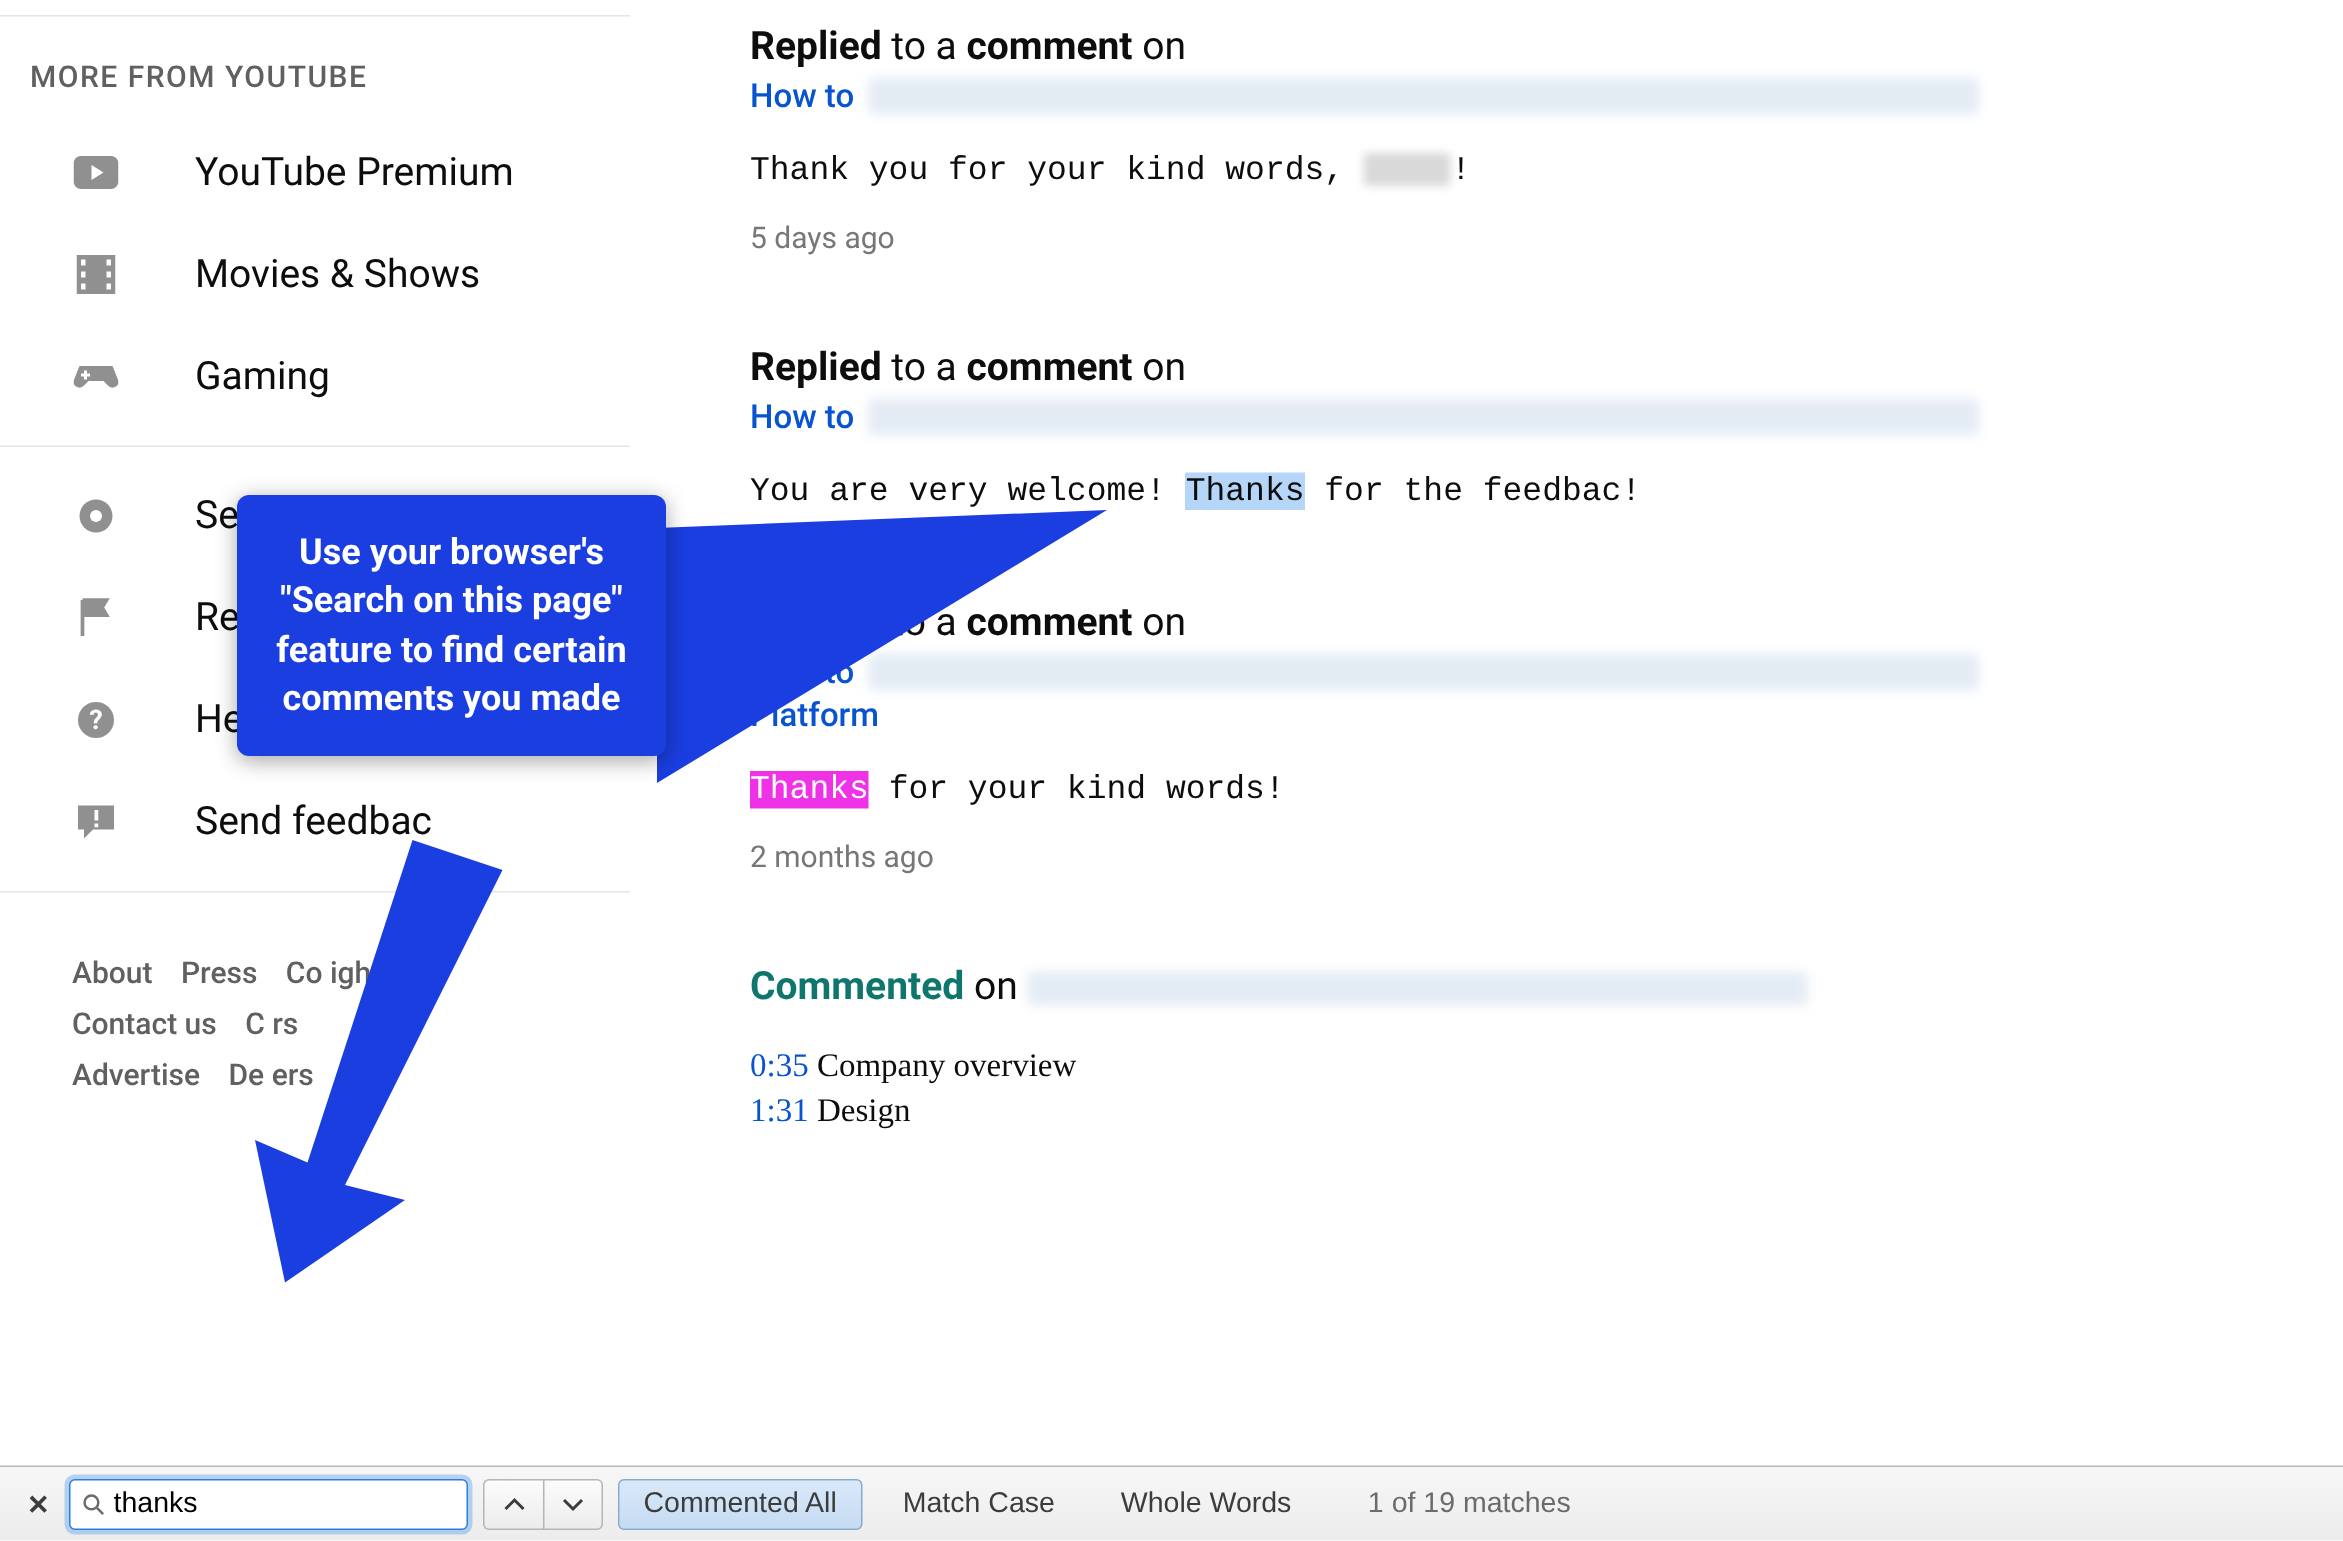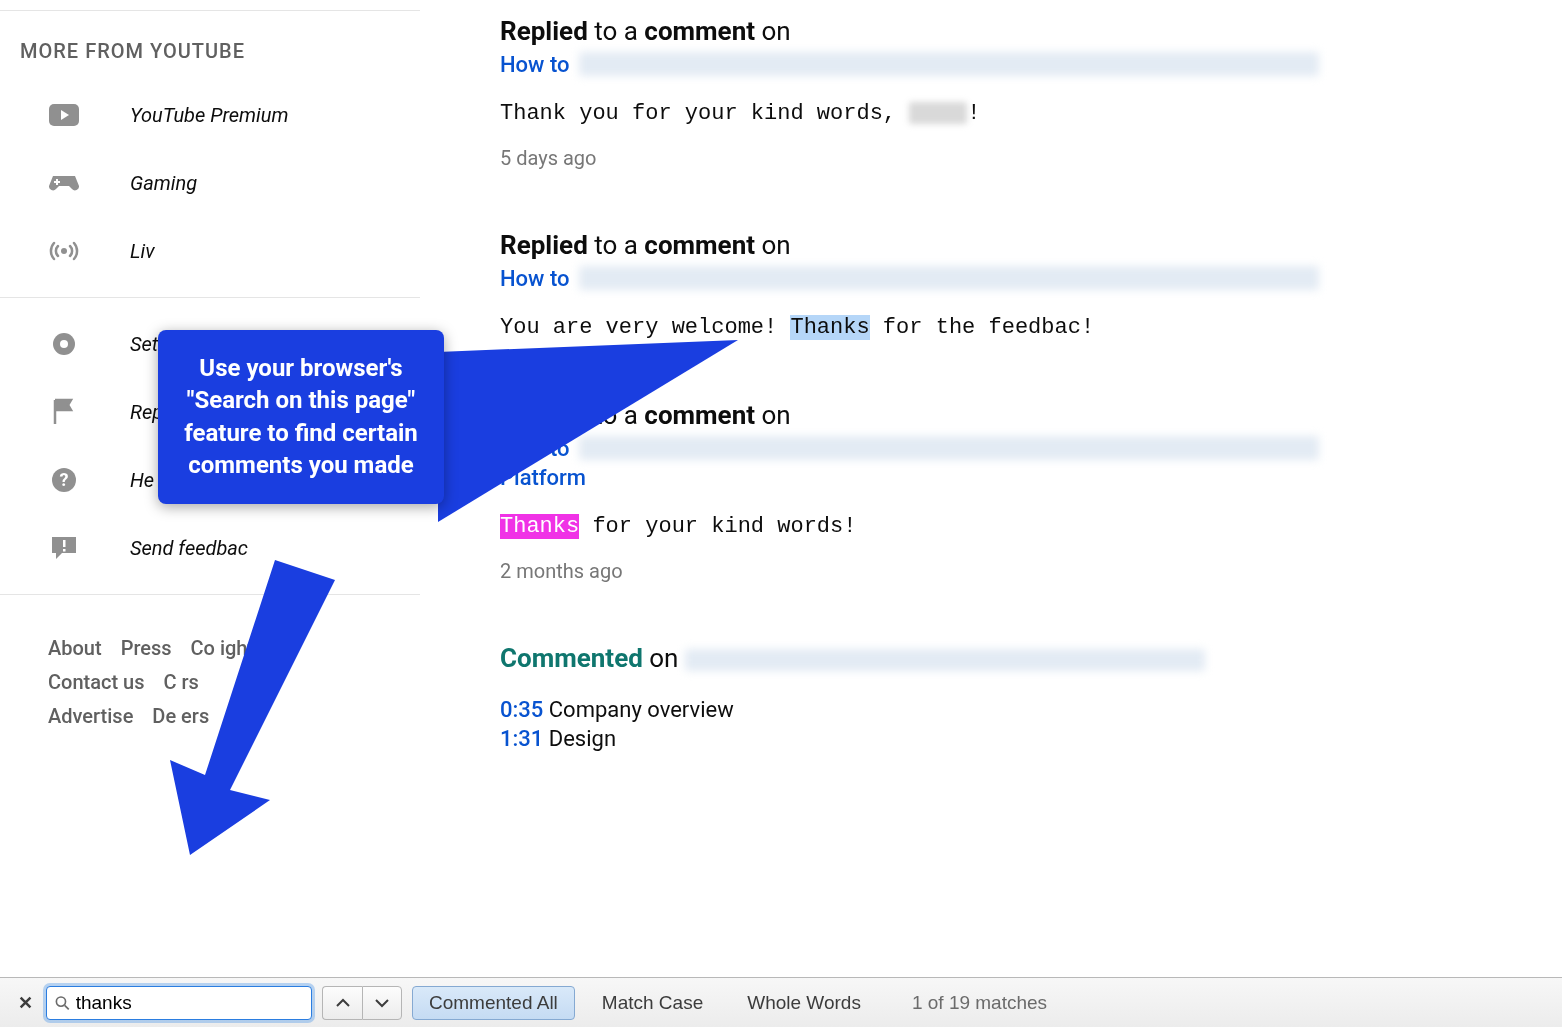--- a/index.html
+++ b/index.html
@@ -34,21 +34,21 @@
       align-items: center;
       padding: 18px 0 18px 48px;
       cursor: pointer;
     }
     .sidebar-item-icon {
       width: 32px; height: 32px;
       margin-right: 50px;
       display: flex; align-items: center; justify-content: center;
       color: #606060;
     }
-    .sidebar-item-label { color: #0d0d0d; font-size: 20px; font-style: italic; }
+    .sidebar-item-label { color: #0d0d0d; font-size: 26px; }
     .sidebar-divider { height: 1px; background: #e5e5e5; margin: 12px 0; }
     .footer-links {
       padding: 24px 0 0 48px;
       font-size: 20px;
       font-weight: 500;
       color: #606060;
       line-height: 1.7;
     }
     .footer-links span { margin-right: 14px; cursor: pointer; }
     .main {
@@ -146,58 +146,63 @@
       padding: 22px 18px;
       text-align: center;
       font-weight: 700;
       font-size: 24px;
       line-height: 1.35;
       box-shadow: 0 3px 14px rgba(0,0,0,.35);
       z-index: 50;
     }
     svg.tri-right { position: absolute; z-index: 49; }
     svg.arrow-down { position: absolute; z-index: 49; }
-    .chapter-line { font-size: 22px; margin-bottom: 4px; }
+    .chapter-line { font-size: 22px; margin-bottom: 4px; font-family: Liberation Serif, serif; }
   </style>
 </head>
 <body>
 
 <div class="container">
 
   <aside class="sidebar">
     <div class="sidebar-top-divider"></div>
     <div class="sidebar-section-title">MORE FROM YOUTUBE</div>
 
     <div class="sidebar-item">
       <span class="sidebar-item-icon">
         <svg width="30" height="22" viewBox="0 0 30 22">
             <rect width="30" height="22" rx="5" fill="#909090"></rect>
             <polygon points="12,6 12,16 20,11" fill="#fff"></polygon>
           </svg>
       </span>
       <span class="sidebar-item-label">YouTube Premium</span>
+    </div>
+    <div class="sidebar-item">
+      <span class="sidebar-item-icon">
+        <svg width="26" height="26" viewBox="0 0 26 26">
+            <rect x="0" y="0" width="26" height="26" fill="#909090"></rect>
+            <rect x="3" y="3" width="3" height="4" fill="#fff"></rect>
+            <rect x="3" y="11" width="3" height="4" fill="#fff"></rect>
+            <rect x="3" y="19" width="3" height="4" fill="#fff"></rect>
+            <rect x="20" y="3" width="3" height="4" fill="#fff"></rect>
+            <rect x="20" y="11" width="3" height="4" fill="#fff"></rect>
+            <rect x="20" y="19" width="3" height="4" fill="#fff"></rect>
+          </svg>
+      </span>
+      <span class="sidebar-item-label">Movies &amp; Shows</span>
     </div>
     <div class="sidebar-item">
       <span class="sidebar-item-icon">
         <svg width="30" height="22" viewBox="0 0 30 22">
             <path d="M4 4 h22 l4 10 a4 4 0 0 1 -7 3 l-3-3 h-10 l-3 3 a4 4 0 0 1 -7-3 z" fill="#909090"></path>
             <rect x="7" y="7" width="2" height="6" fill="#fff"></rect>
             <rect x="5" y="9" width="6" height="2" fill="#fff"></rect>
           </svg>
       </span>
       <span class="sidebar-item-label">Gaming</span>
-    </div>
-    <div class="sidebar-item">
-      <span class="sidebar-item-icon">
-        <svg width="30" height="22" viewBox="0 0 30 22">
-            <path d="M5 3 a12 12 0 0 0 0 16 M9 6 a7 7 0 0 0 0 10 M25 3 a12 12 0 0 1 0 16 M21 6 a7 7 0 0 1 0 10" stroke="#909090" stroke-width="2.5" fill="none" stroke-linecap="round"></path>
-            <circle cx="15" cy="11" r="3" fill="#909090"></circle>
-          </svg>
-      </span>
-      <span class="sidebar-item-label">Liv</span>
     </div>
 
     <div class="sidebar-divider"></div>
 
     <div class="sidebar-item">
       <span class="sidebar-item-icon">
         <svg width="28" height="28" viewBox="0 0 28 28">
             <circle cx="14" cy="14" r="11" fill="#909090"></circle>
             <circle cx="14" cy="14" r="4" fill="#fff"></circle>
           </svg>

